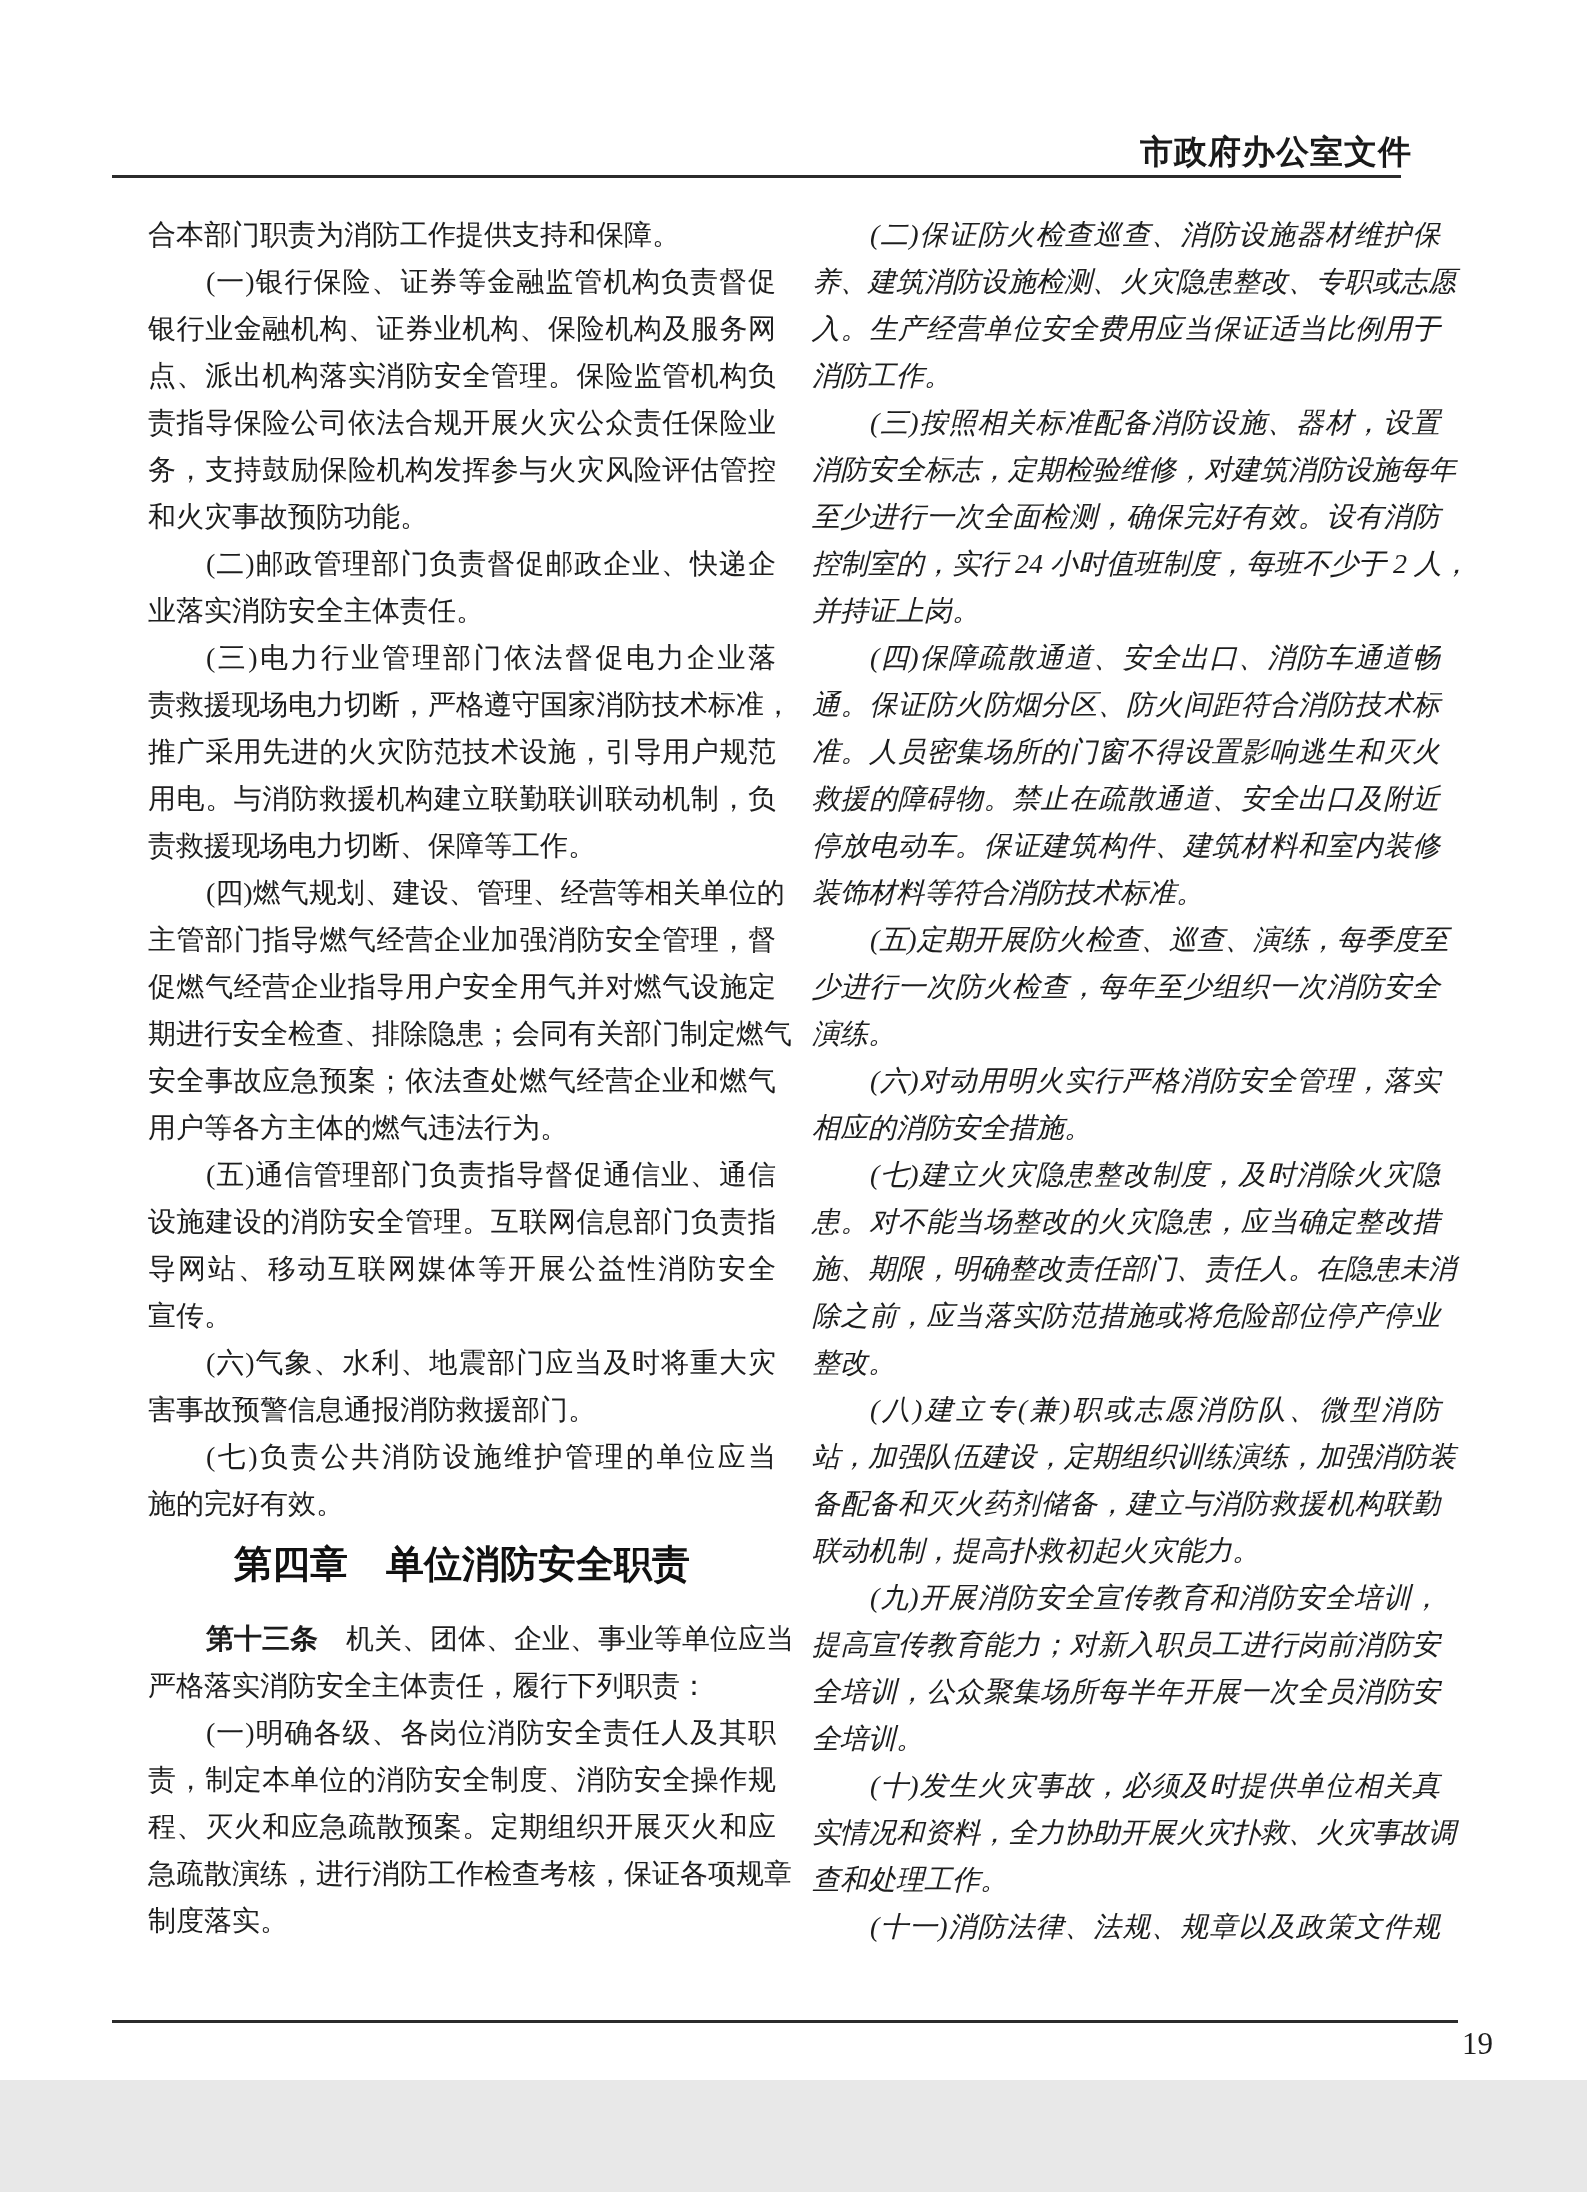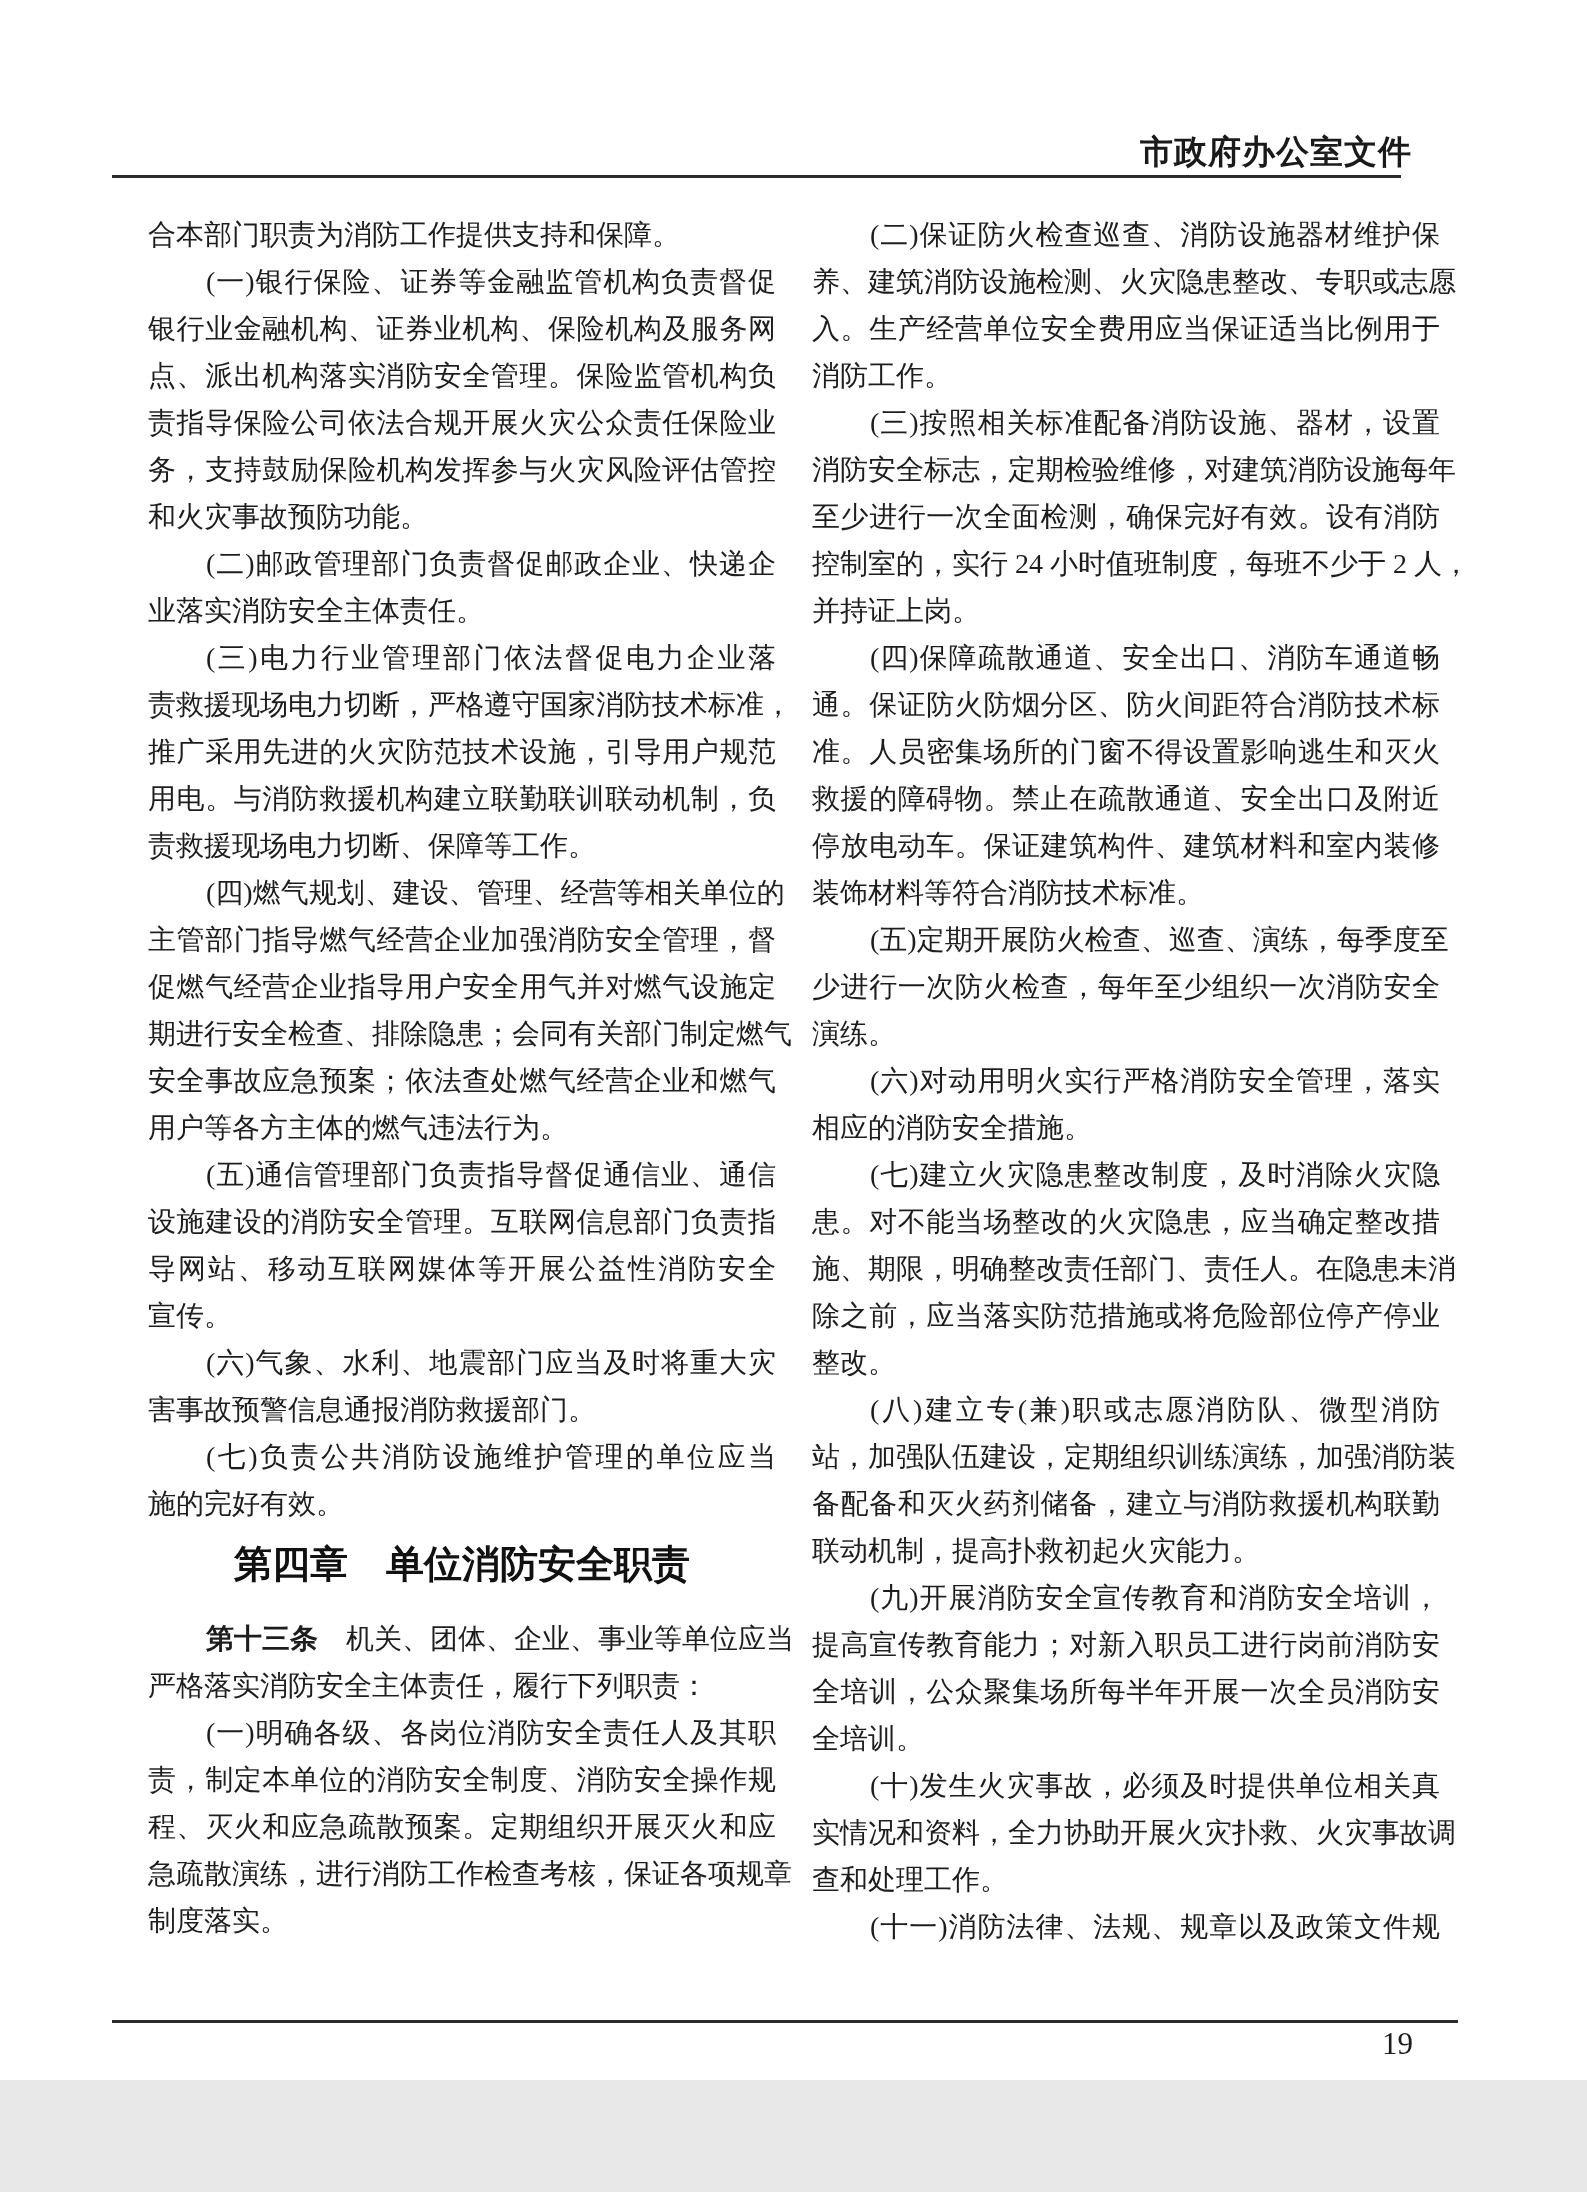--- a/index.html
+++ b/index.html
@@ -33,21 +33,21 @@
     height: 3px;
     background: #2b2b2b;
   }
   
   .col {
     position: absolute;
     top: 211px;
     width: 628px;
   }
   .col-left  { left: 148px; }
-  .col-right { left: 812px; }
+  .col-right { left: 812px; font-style: italic; }
   .ln {
     height: 47px;
     line-height: 47px;
     font-size: 28px;
     text-align: justify;
     text-align-last: justify;
     text-justify: inter-character;
     white-space: nowrap;
     color: #1d1d1d;
   }
@@ -74,21 +74,21 @@
     position: absolute;
     top: 2020px;
     left: 112px;
     width: 1346px;
     height: 3px;
     background: #2b2b2b;
   }
   .page-number {
     position: absolute;
     top: 2026px;
-    left: 1382px;
+    left: 1462px;
     font-size: 31px;
     color: #1d1d1d;
   }
 </style>
 </head>
 <body>
 
 <div id="page">
   <div class="header-title">市政府办公室文件</div>
   <div class="header-rule"></div>

